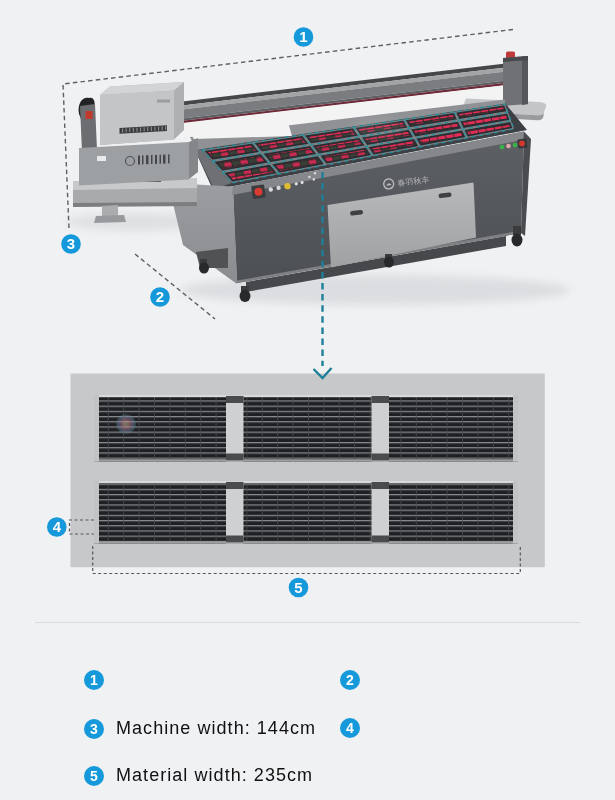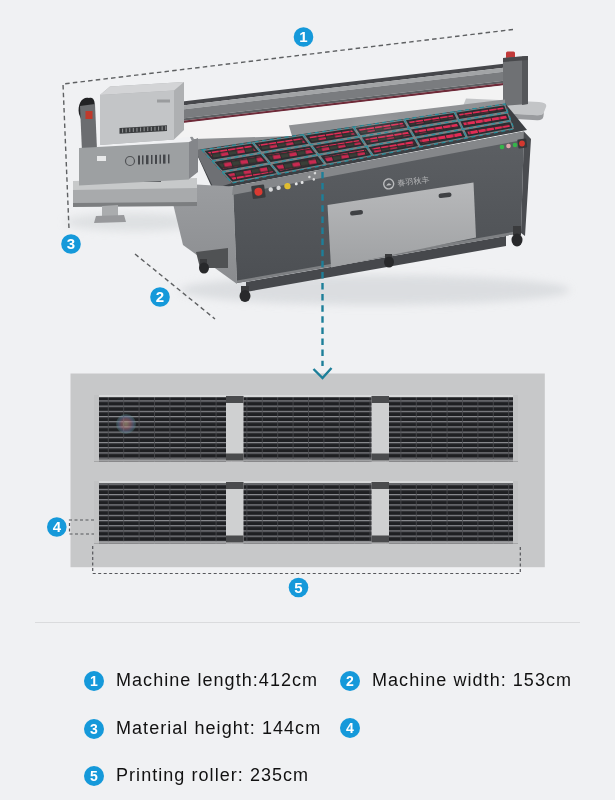--- a/index.html
+++ b/index.html
@@ -279,30 +279,28 @@
   <text x="56.8" y="532.4" fill="#fff">4</text>
   <circle cx="298.5" cy="587.5" r="9.8" fill="#1599da"></circle>
   <text x="298.5" y="592.9" fill="#fff">5</text>
 </g>
 </svg>
 
 <div style="position:absolute;left:35px;top:622px;width:545px;height:1px;background:#dadbdd"></div>
 
 <div class="leg" style="left:84px;top:670px">
       <div class="lc">1</div>
-      <div class="lt">Machine length:412cm</div>
     </div>
 <div class="leg" style="left:340px;top:670px">
       <div class="lc">2</div>
-      <div class="lt">Machine width: 153cm</div>
     </div>
 <div class="leg" style="left:84px;top:718px">
       <div class="lc">3</div>
-      <div class="lt">Material height: 144cm</div>
+      <div class="lt">Machine width: 144cm</div>
     </div>
 <div class="leg" style="left:340px;top:718px">
       <div class="lc">4</div>
     </div>
 <div class="leg" style="left:84px;top:765px">
       <div class="lc">5</div>
-      <div class="lt">Printing roller: 235cm</div>
+      <div class="lt">Material width: 235cm</div>
     </div>
 </div>
 
 </body></html>

